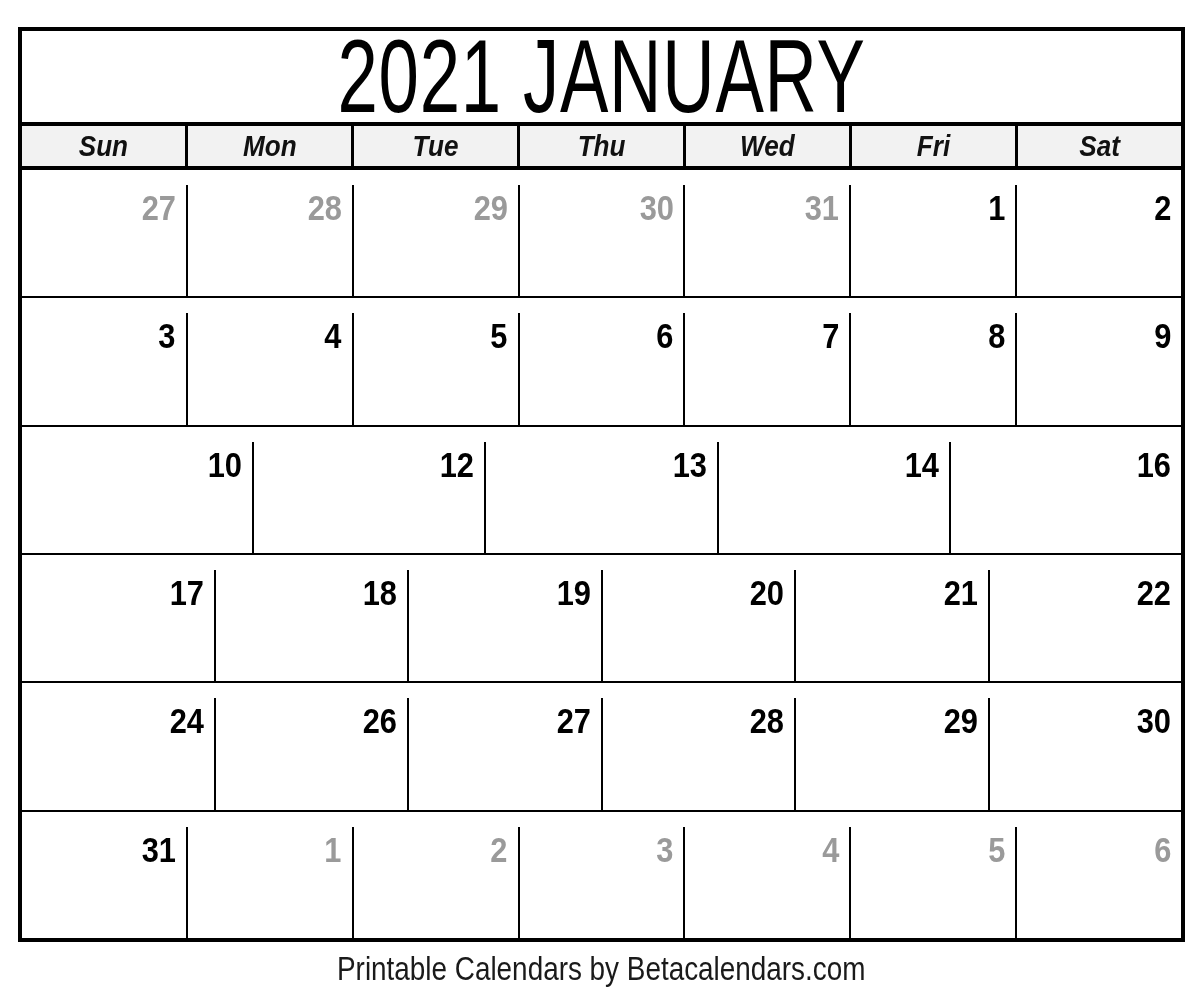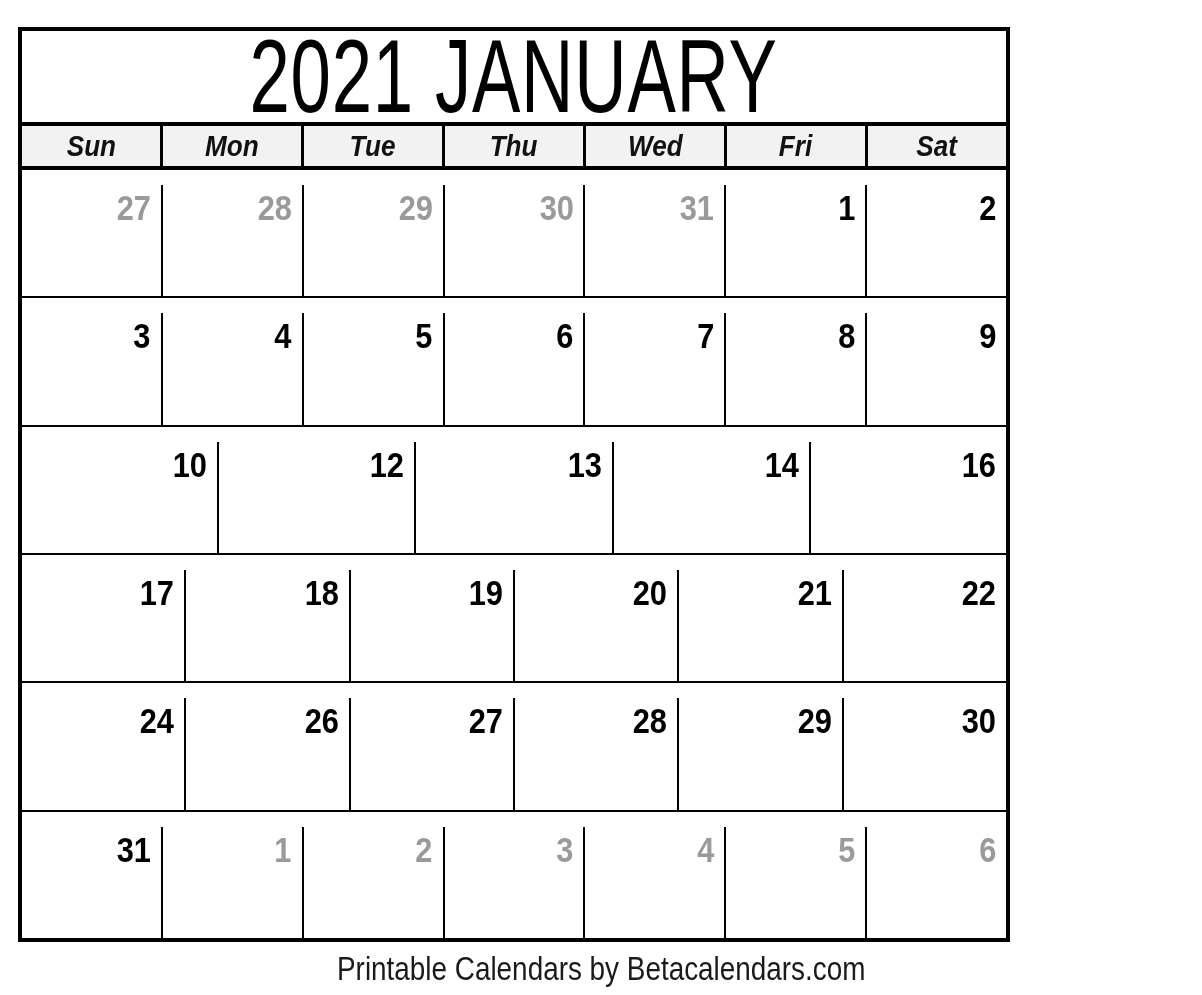--- a/index.html
+++ b/index.html
@@ -20,21 +20,21 @@
     width: 1202px;
     height: 995px;
     box-sizing: border-box;
   }
 
   
   .calendar {
     position: absolute;
     left: 18px;
     top: 27px;
-    width: 992px;
+    width: 1167px;
     height: 915px;
     box-sizing: border-box;
     border: 4px solid #000000;
     background: #ffffff;
     display: flex;
     flex-direction: column;
   }
 
   
   .title-bar {

